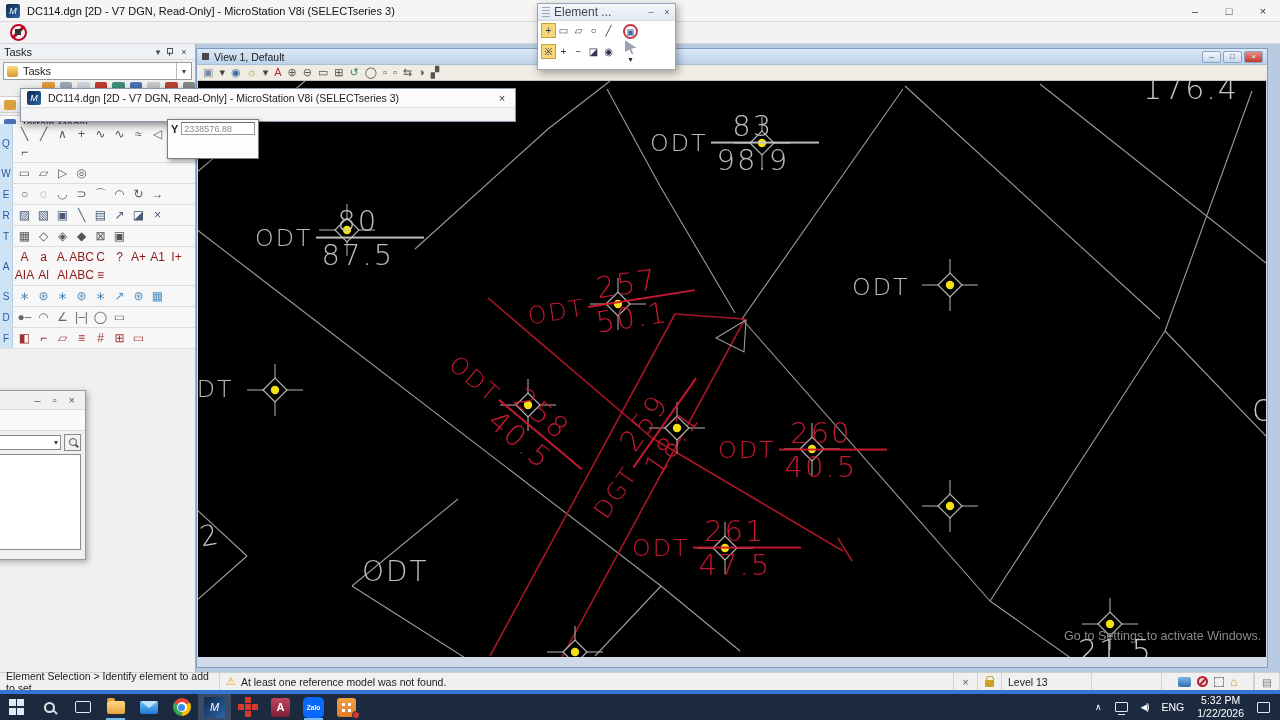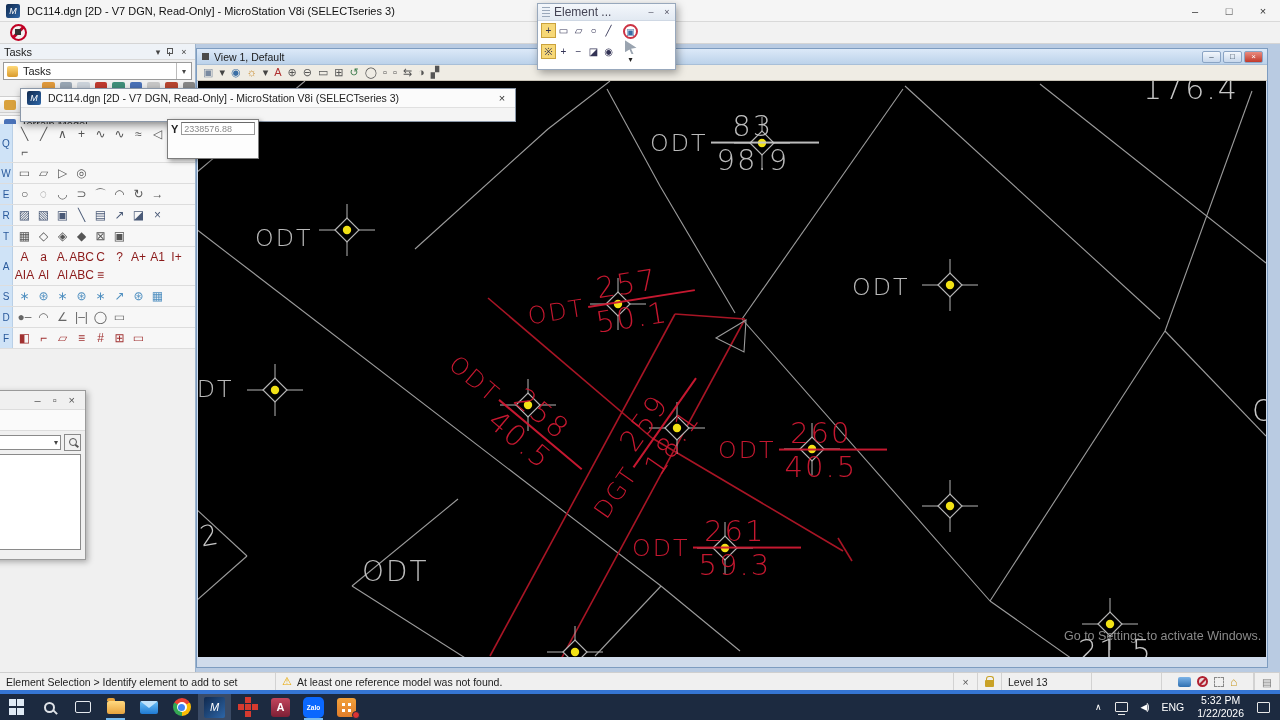--- a/index.html
+++ b/index.html
@@ -102,21 +102,21 @@
   .el-ic { width:15px; height:15px; margin:0 0 2px 0; display:flex; align-items:center; justify-content:center; font-size:10px; color:#335; border:1px solid transparent; }
   .el-ic.sel { background:#f7d877; border:1px solid #caa23c; }
   .el-right { display:flex; flex-direction:column; align-items:center; gap:1px; padding-top:1px; }
   .el-nosnap { width:15px; height:15px; border:2px solid #cc3344; border-radius:50%; display:flex; align-items:center; justify-content:center; color:#3a6ea5; font-size:9px; }
   .el-cursor { width:12px; height:14px; background:#9aa4b0; clip-path:polygon(0 0, 100% 55%, 55% 62%, 75% 100%, 58% 100%, 42% 68%, 0 90%); }
   .el-drop { color:#222; font-size:8px; }
 
   
   .statusbar { position:absolute; left:0; top:672px; width:1280px; height:18px; background:#f0f0f0; border-top:1px solid #cfcfcf; display:flex; align-items:center; font-size:10.5px; }
   .sb-seg { height:100%; display:flex; align-items:center; border-right:1px solid #d2d2d2; padding:0 6px; }
-  .sb-msg { width:276px; }
+  .sb-msg { width:220px; }
   .sb-warnseg { flex:1; gap:5px; }
   .warn-tri { color:#e8a800; font-size:11px; }
   .sb-x { width:24px; justify-content:center; color:#555; }
   .sb-lockseg { width:24px; justify-content:center; }
   .lock { width:9px; height:7px; background:#c9a227; border-radius:1px; position:relative; margin-top:3px; }
   .lock:before { content:""; position:absolute; top:-4px; left:1px; width:6px; height:5px; border:1.5px solid #c9a227; border-bottom:none; border-radius:3px 3px 0 0; }
   .sb-level { width:90px; }
   .sb-blank { width:70px; }
   .sb-icons { width:92px; gap:6px; justify-content:center; }
   .sb-cam { width:13px; height:10px; background:linear-gradient(#7db4e8,#2f6fb0); border-radius:2px; }
@@ -463,20 +463,25 @@
     <div class="cadlab" style="left: 452px; top: 62px; font-size: 29px; transform: translateY(-50%);">
           <span class="pre">ODT</span>
           <div class="frac">
             <span>83</span>
             <div class="bar"></div>
             <span>98.9</span>
           </div>
         </div>
         <div class="cadlab" style="left: 57px; top: 157px; font-size: 29px; transform: translateY(-50%);">
           <span class="pre">ODT</span>
+          <div class="frac">
+            <span>80</span>
+            <div class="bar"></div>
+            <span>87.5</span>
+          </div>
         </div>
         <div class="cadlab" style="left: 654px; top: 206px; font-size: 29px; transform: translateY(-50%);">
           <span class="pre">ODT</span>
         </div>
         <div class="cadlab red" style="left: 330px; top: 236px; font-size: 29px; transform: translateY(-50%) rotate(-9deg);">
           <span class="pre">ODT</span>
           <div class="frac">
             <span>257</span>
             <div class="bar"></div>
             <span>50.1</span>
@@ -507,21 +512,21 @@
             <span>260</span>
             <div class="bar"></div>
             <span>40.5</span>
           </div>
         </div>
         <div class="cadlab red" style="left: 434px; top: 467px; font-size: 29px; transform: translateY(-50%);">
           <span class="pre">ODT</span>
           <div class="frac">
             <span>261</span>
             <div class="bar"></div>
-            <span>59.3</span>
+            <span>47.5</span>
           </div>
         </div>
         <div class="cadlab" style="left: 164px; top: 491px; font-size: 34px; transform: translateY(-50%);">
           <span class="pre">ODT</span>
         </div>
         <div class="cadlab" style="left: 214px; top: 26px; font-size: 29px; transform: translateY(-50%);">
           <div class="frac">
             <span></span>
             <div class="bar"></div>
             <span>90.7</span>

